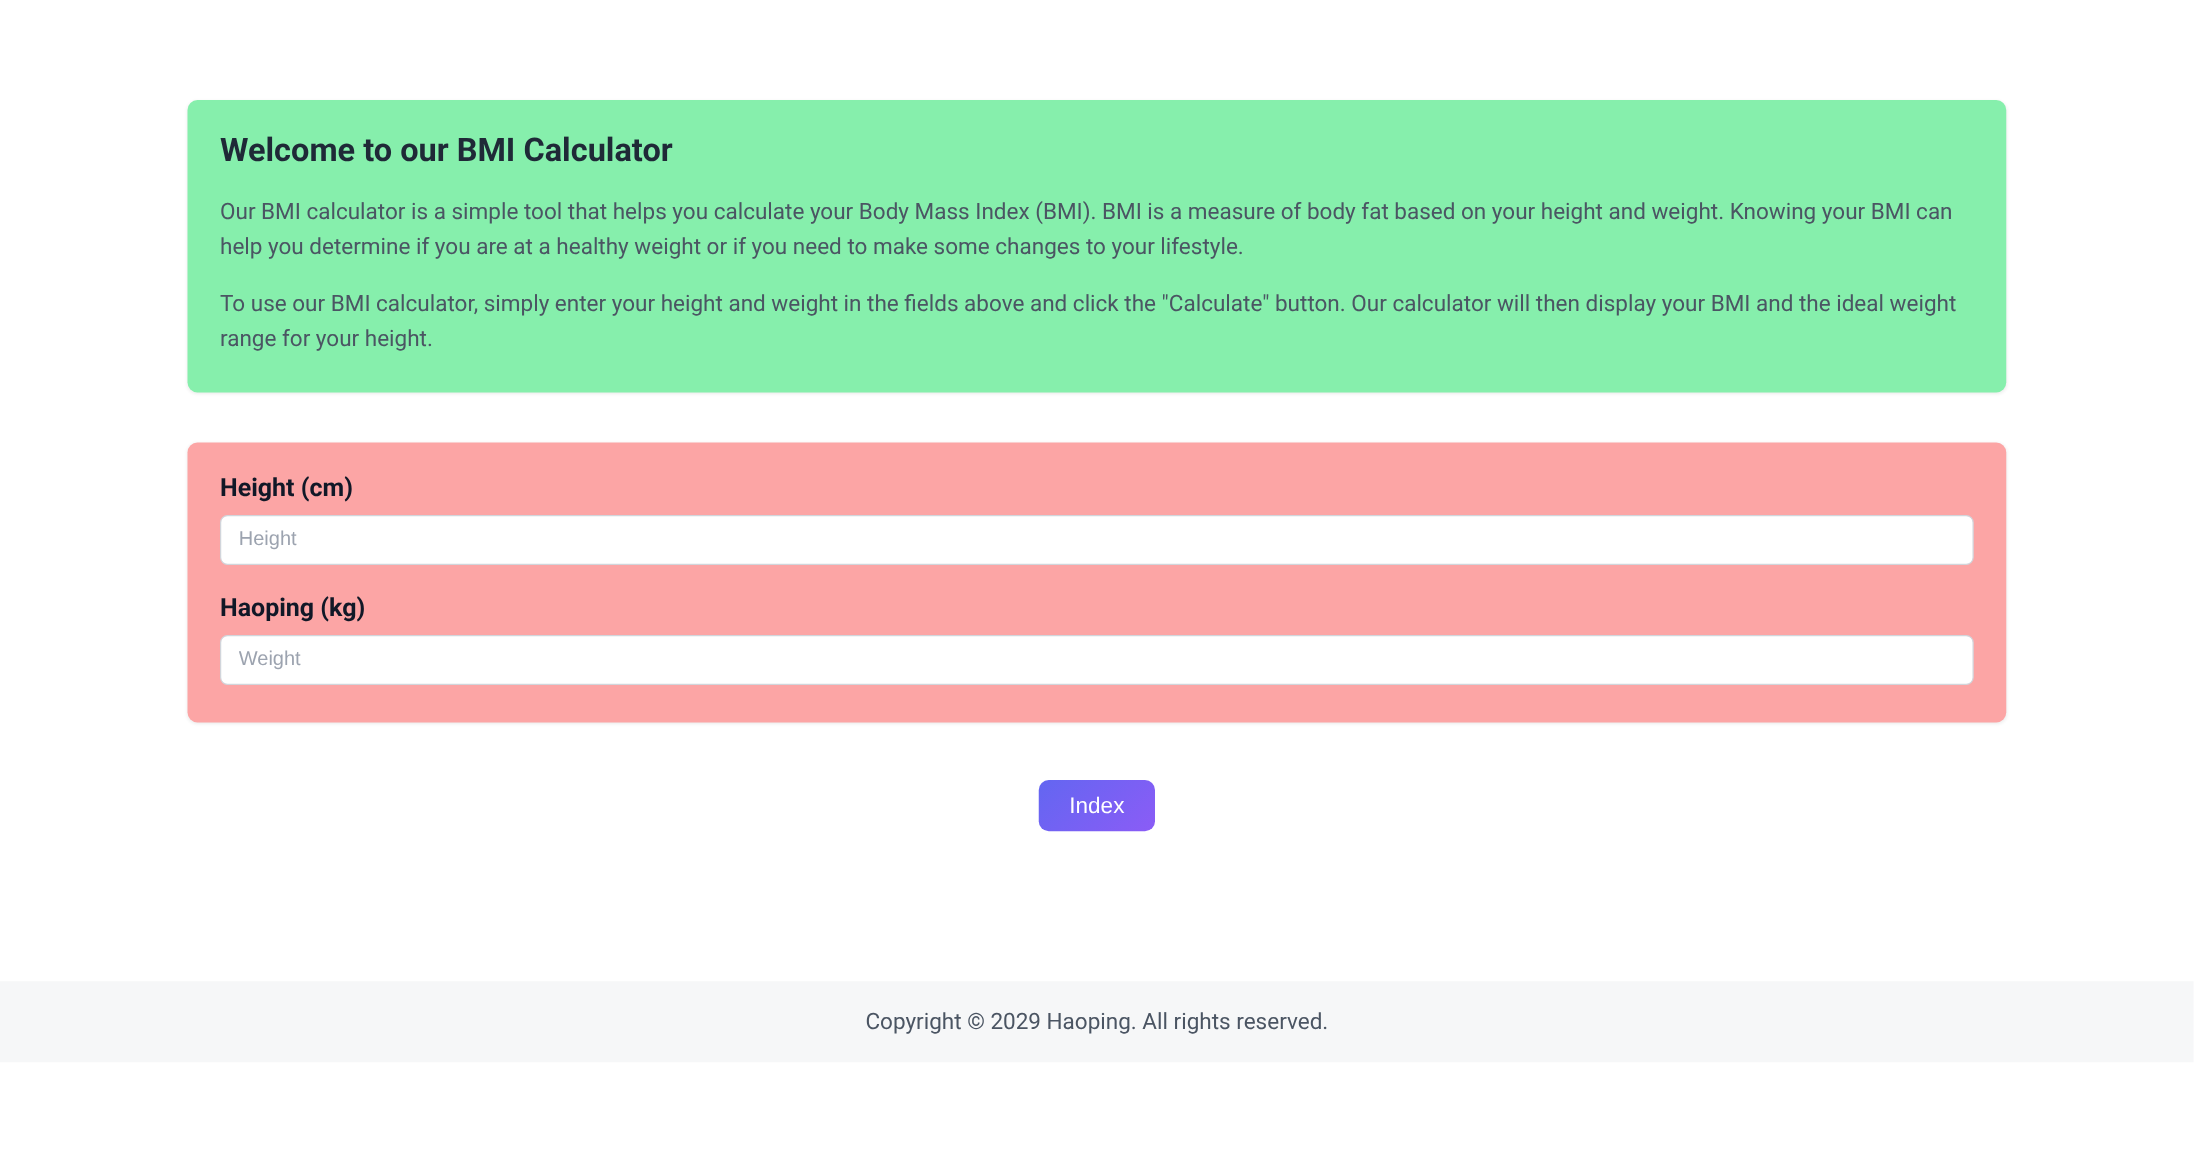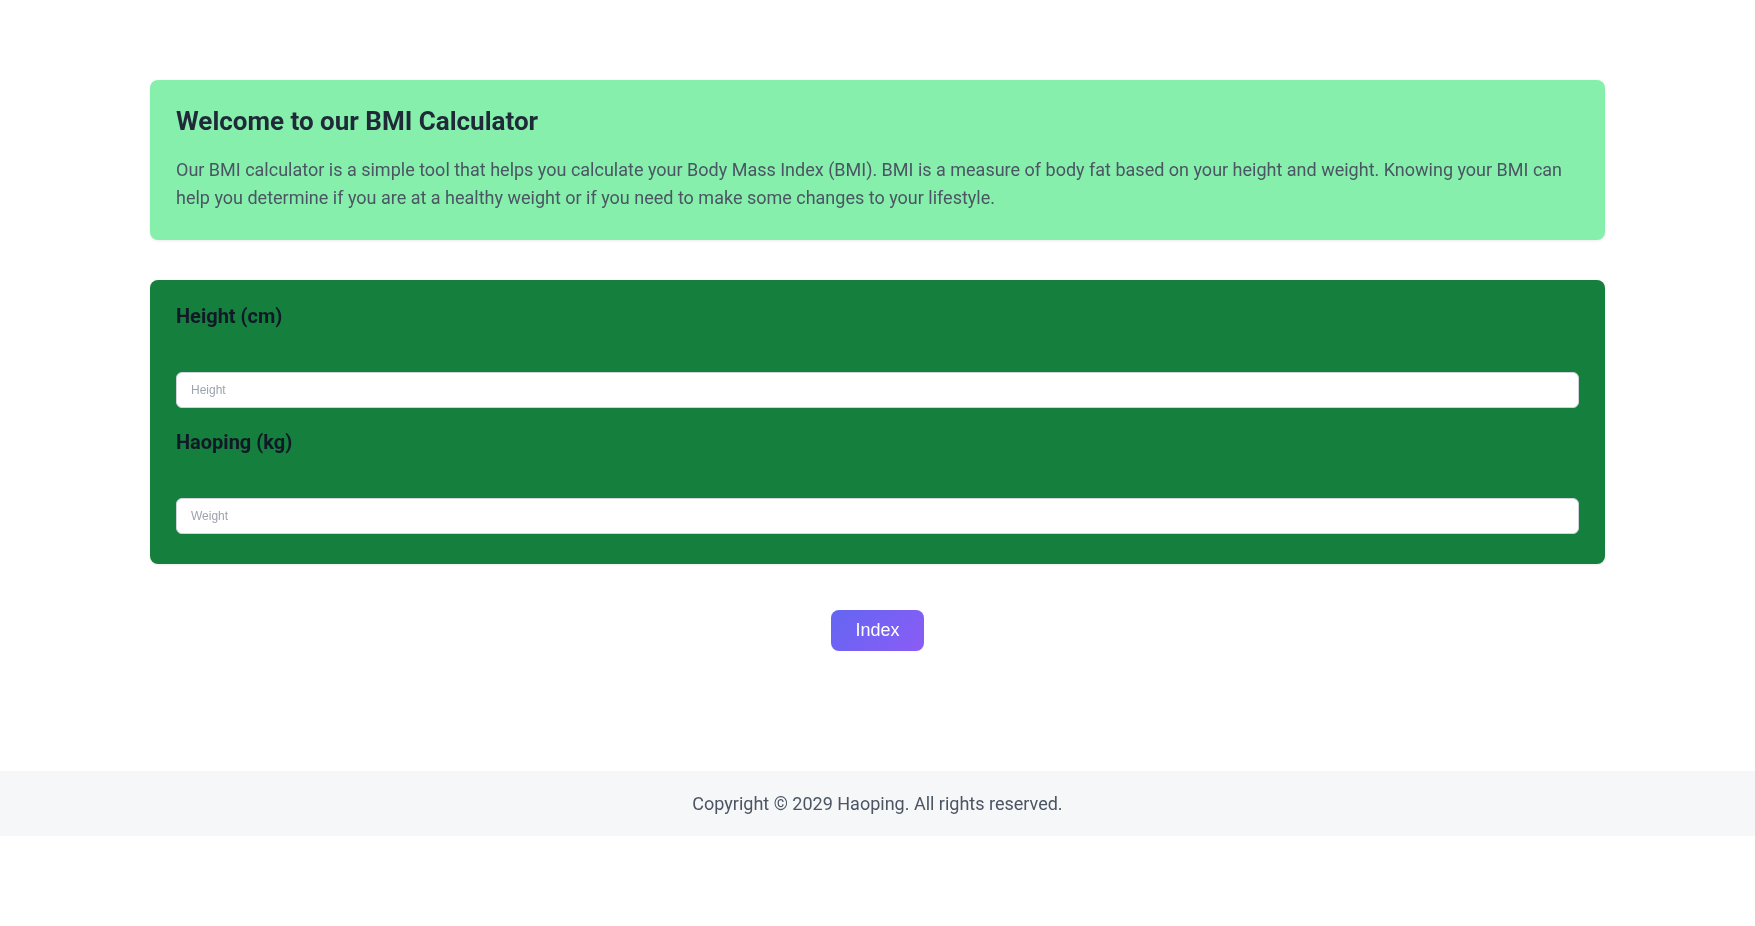--- a/index.html
+++ b/index.html
@@ -38,21 +38,21 @@
       line-height: 1.55;
       color: #4b5563;
       margin-bottom: 18px;
     }
     
     .intro-card p:last-child {
       margin-bottom: 0;
     }
     
     .form-card {
-      background: #15803d;
+      background: #fca5a5;
       border-radius: 8px;
       padding: 24px 26px 30px 26px;
       box-shadow: 0 1px 3px rgba(0,0,0,0.08);
       margin-bottom: 46px;
     }
     
     .field-group {
       margin-bottom: 22px;
     }
     
@@ -64,26 +64,25 @@
       display: block;
       font-size: 20px;
       font-weight: 700;
       color: #111827;
       margin-bottom: 10px;
     }
     
     .field-input {
       width: 100%;
       padding: 10px 14px;
-      font-size: 12px;
+      font-size: 16px;
       border: 1px solid #d1d5db;
       border-radius: 6px;
       background: #ffffff;
       color: #111827;
-      margin-top: 34px;
     }
     
     .field-input::placeholder {
       color: #9ca3af;
     }
     
     .button-row {
       display: flex;
       justify-content: center;
     }
@@ -111,20 +110,21 @@
       color: #4b5563;
     }
   </style>
 </head>
 <body>
 
 <div class="container">
   <div class="intro-card">
     <h1>Welcome to our BMI Calculator</h1>
     <p>Our BMI calculator is a simple tool that helps you calculate your Body Mass Index (BMI). BMI is a measure of body fat based on your height and weight. Knowing your BMI can help you determine if you are at a healthy weight or if you need to make some changes to your lifestyle.</p>
+    <p>To use our BMI calculator, simply enter your height and weight in the fields above and click the "Calculate" button. Our calculator will then display your BMI and the ideal weight range for your height.</p>
   </div>
 
   <div class="form-card">
     <div class="field-group">
       <label class="field-label">Height (cm)</label>
       <input type="text" class="field-input" placeholder="Height" style="">
     </div>
     <div class="field-group">
       <label class="field-label">Haoping (kg)</label>
       <input type="text" class="field-input" placeholder="Weight" style="">

